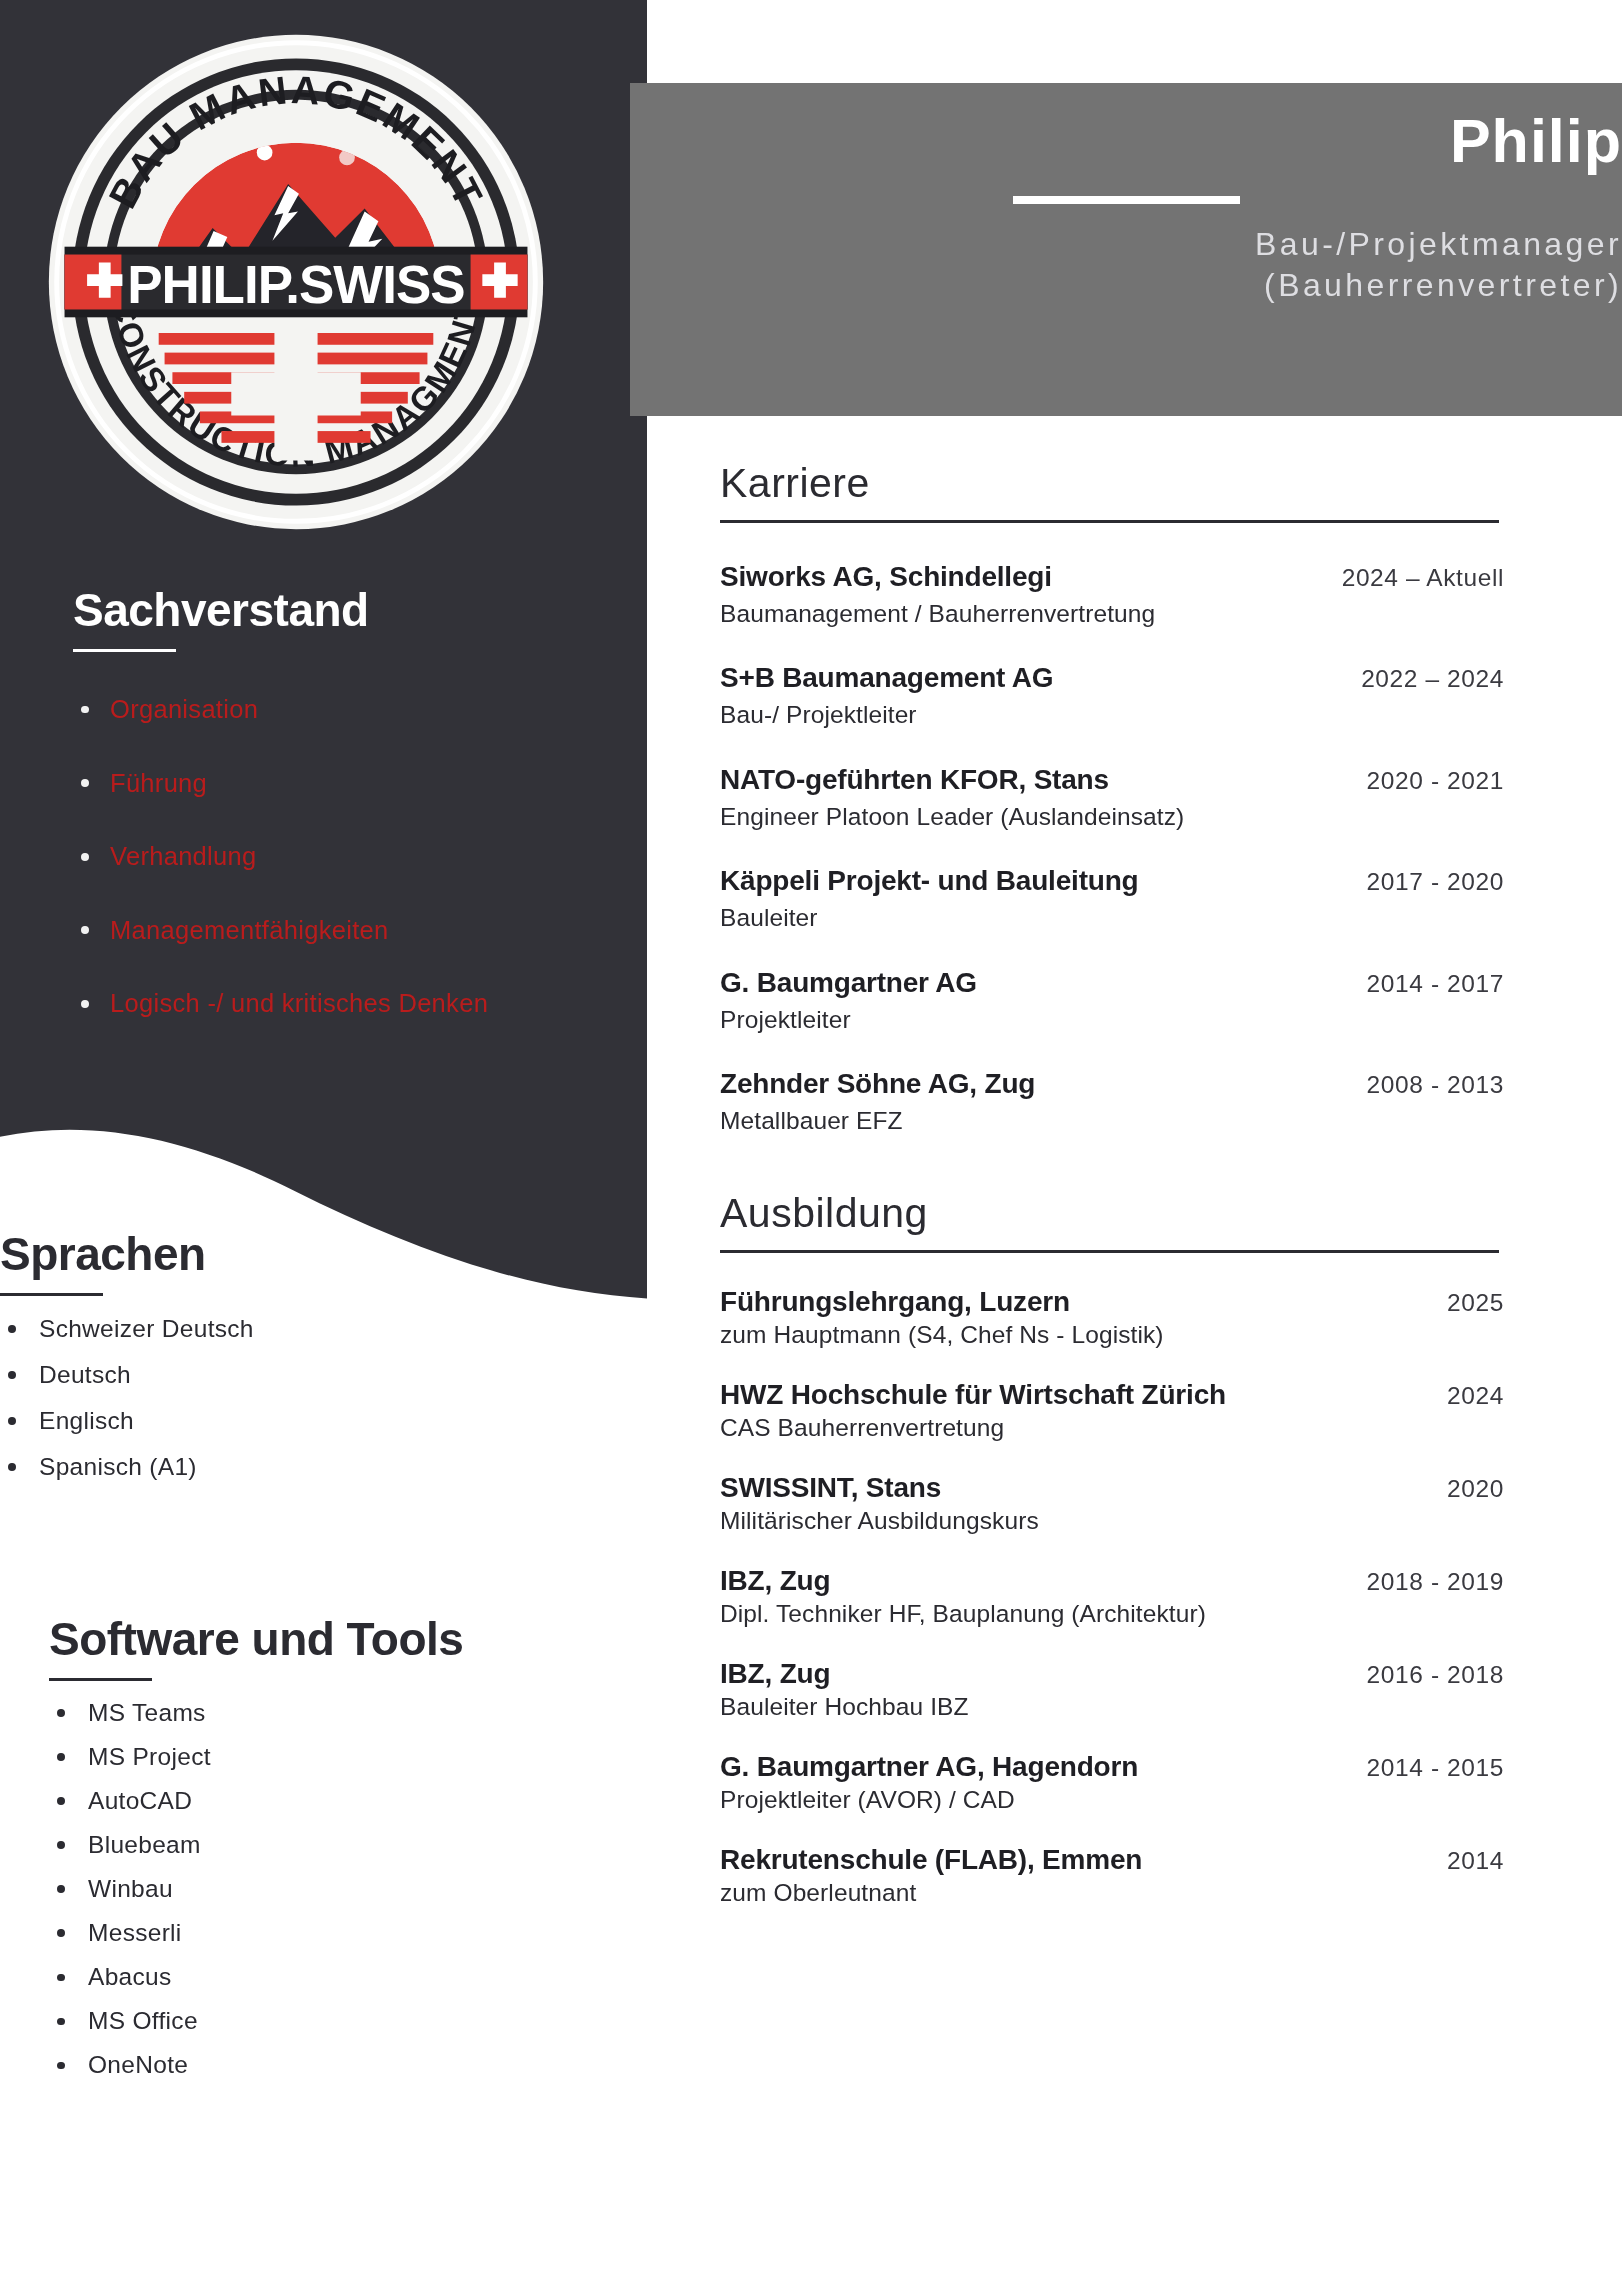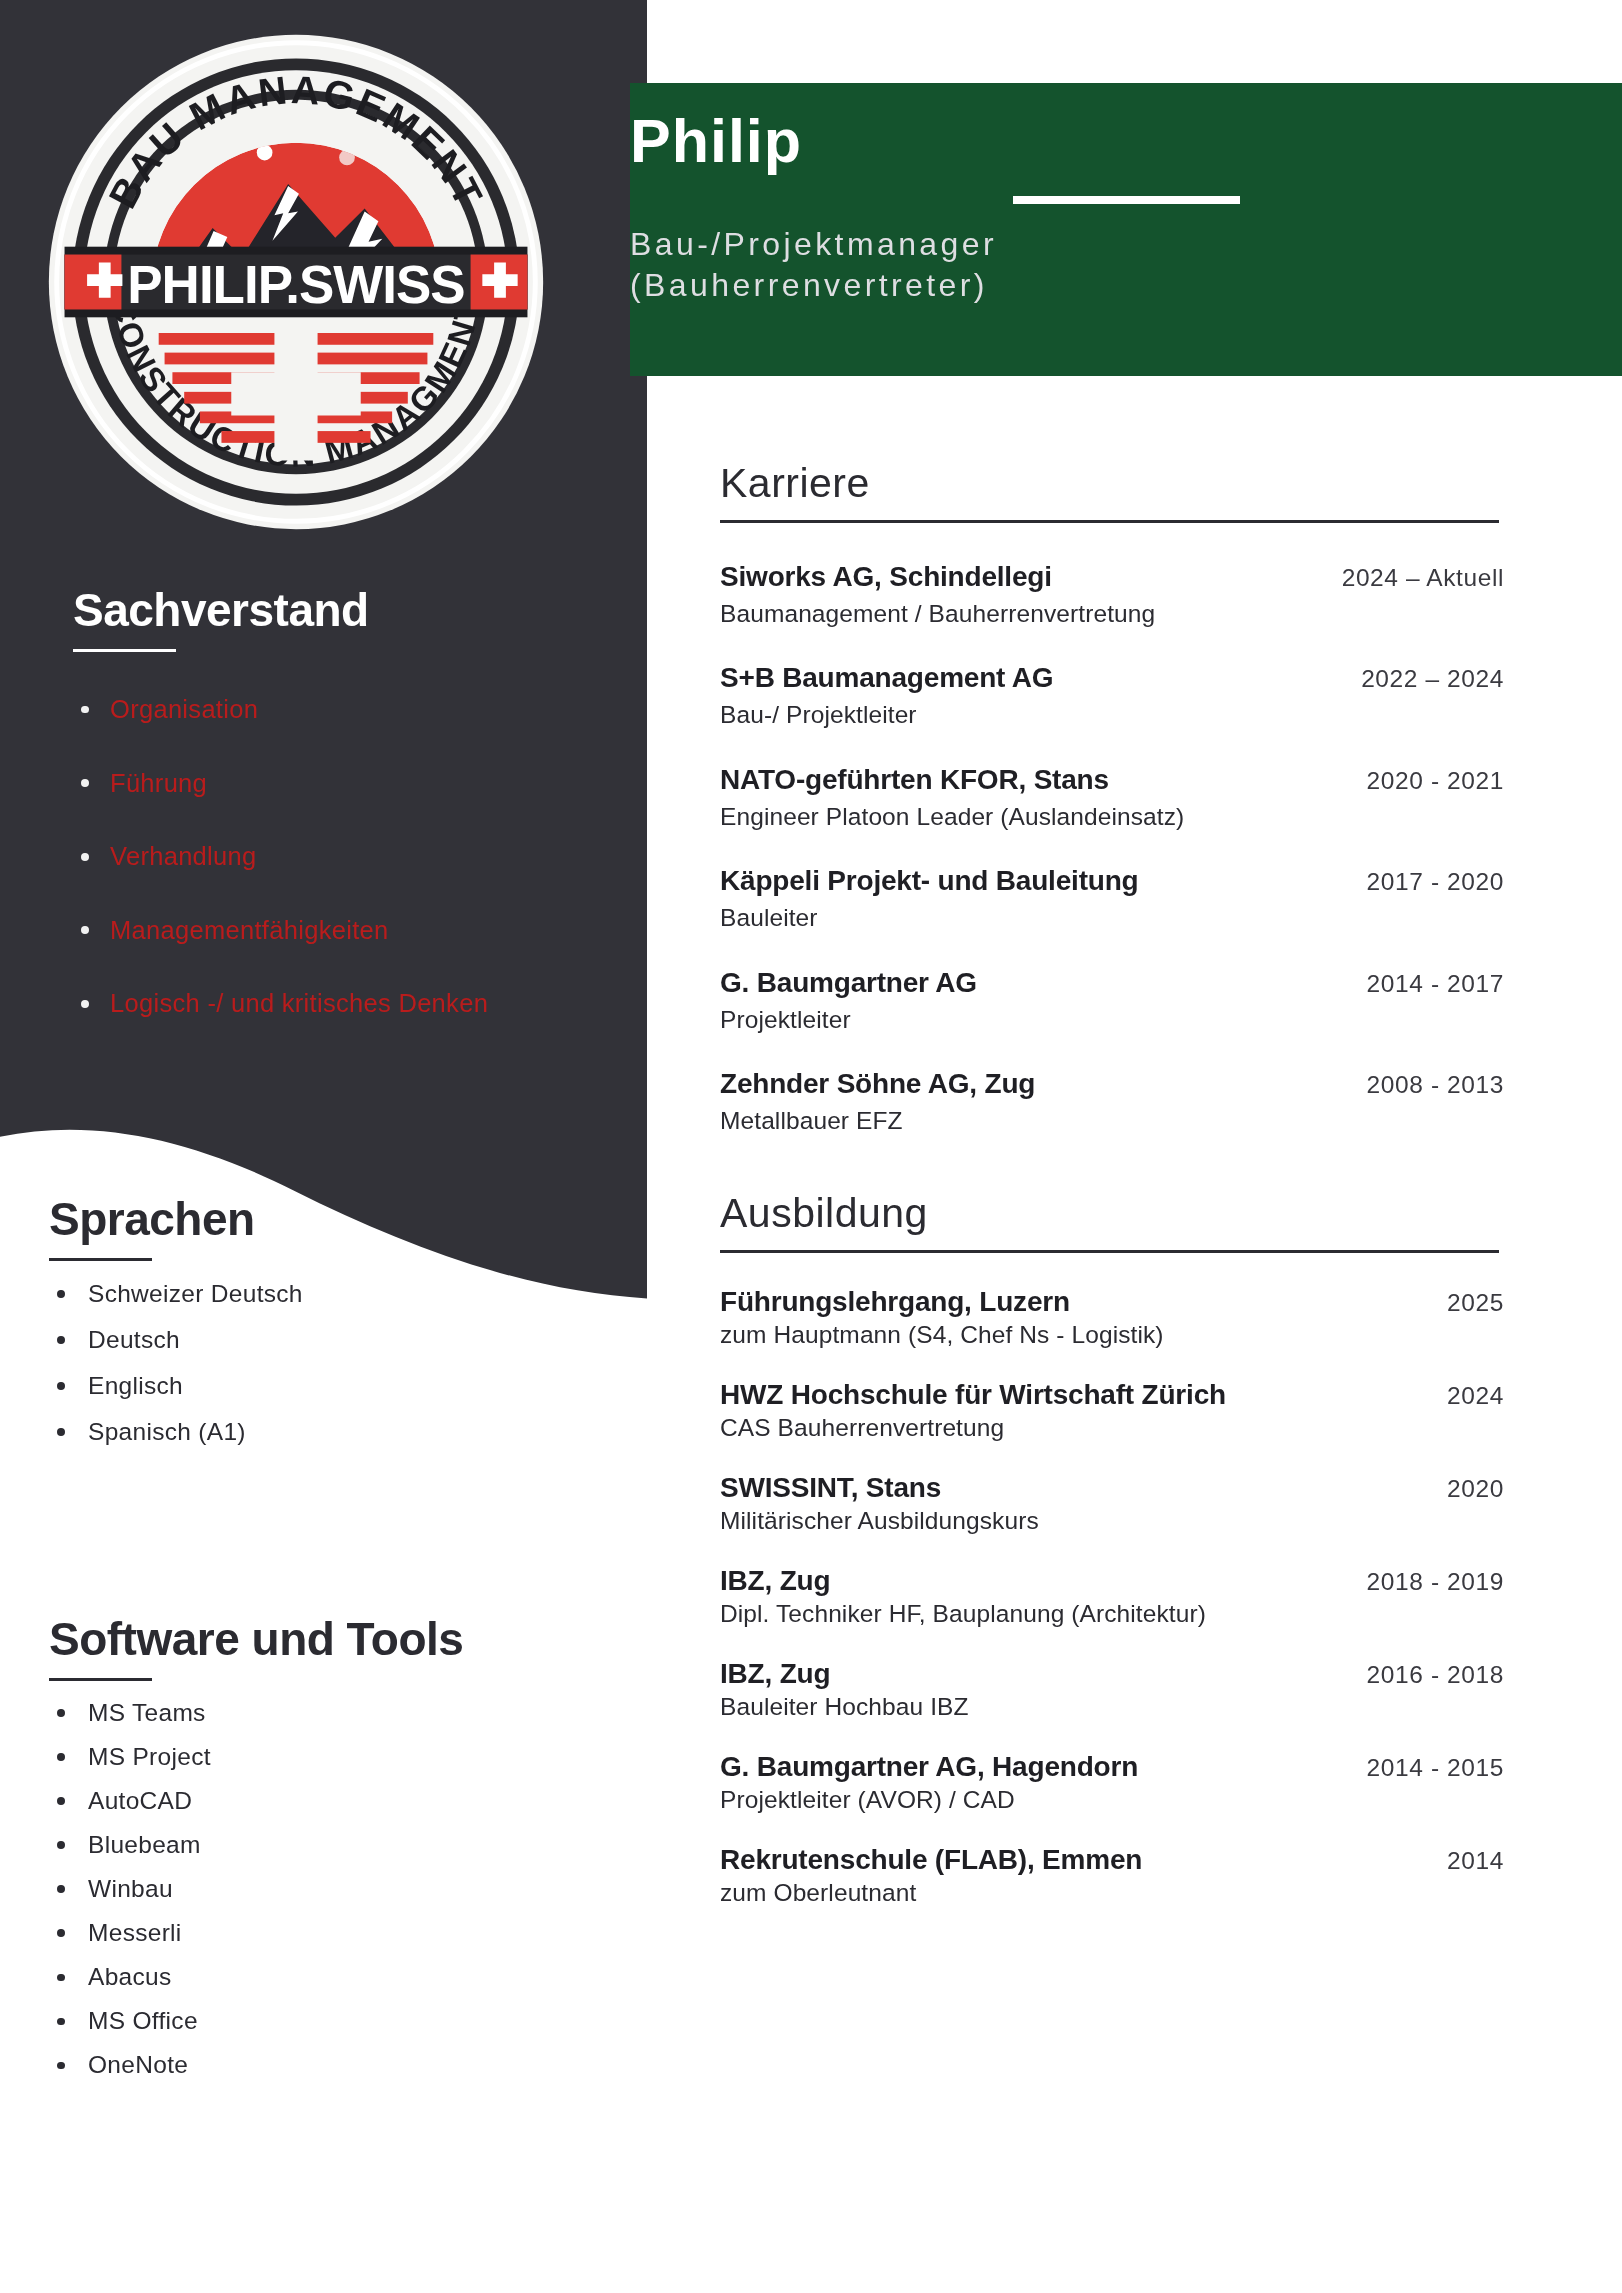--- a/index.html
+++ b/index.html
@@ -82,36 +82,36 @@
     border-radius: 50%;
   }
   .sb-list.on-dark li { color: #b91c1c; margin-top: 41px; }
   .sb-list.on-dark li::before { background: #f2f2f2; }
   .sb-list.on-light li { color: #2b2b31; }
   .sb-list.on-light li::before { background: #2b2b31; }
 
   #skills-section { top: 586px; padding-left: 73px; }
   #skills-section .sb-list li { margin-bottom: 26.5px; }
 
-  #languages-section { top: 1195px; padding-left: 49px; }
+  #languages-section { top: 1230px; }
   #languages-section .sb-rule { margin-bottom: 16.7px; }
   #languages-section .sb-list li { margin-bottom: 14.7px; font-size: 24.5px; padding-left: 39px; }
 
   #software-section { top: 1615px; padding-left: 49px; }
   #software-section .sb-rule { margin-bottom: 15.7px; }
   #software-section .sb-list li { margin-bottom: 12.7px; font-size: 24.5px; padding-left: 39px; }
 
   
   #header-block {
     position: absolute;
     left: 630px; top: 83px;
-    width: 992px; height: 293px;
-    background: #14532d;
+    width: 992px; height: 333px;
+    background: #737373;
     z-index: 2;
-    text-align: left;
+    text-align: right;
   }
   #name-title {
     margin-top: 24.5px;
     color: #ffffff;
     font-size: 61px;
     font-weight: 700;
     letter-spacing: 1px;
     line-height: 1.1;
   }
   #name-underline {

